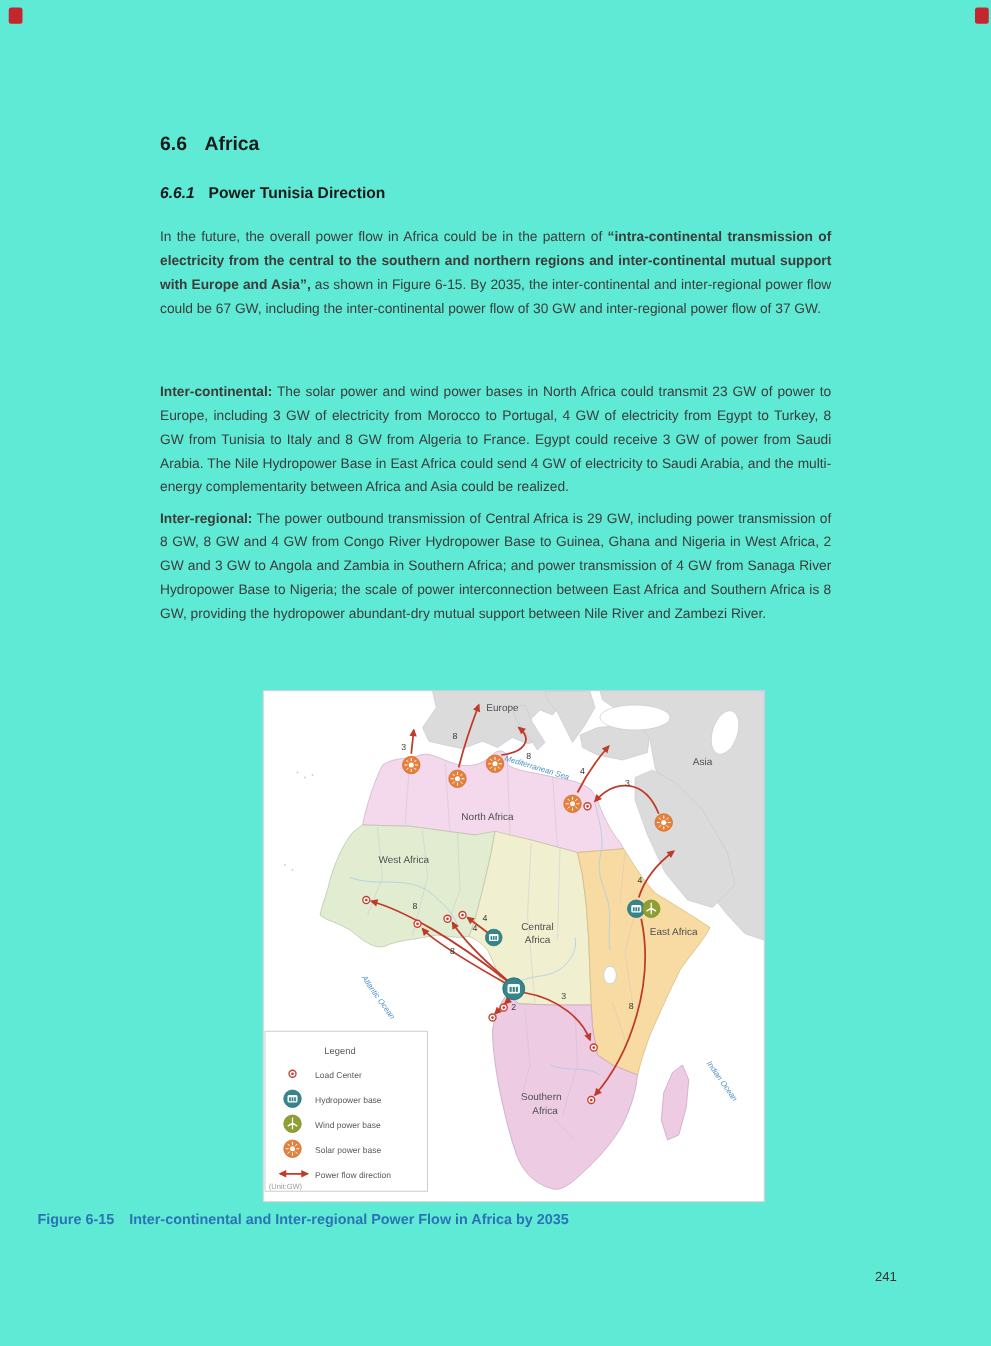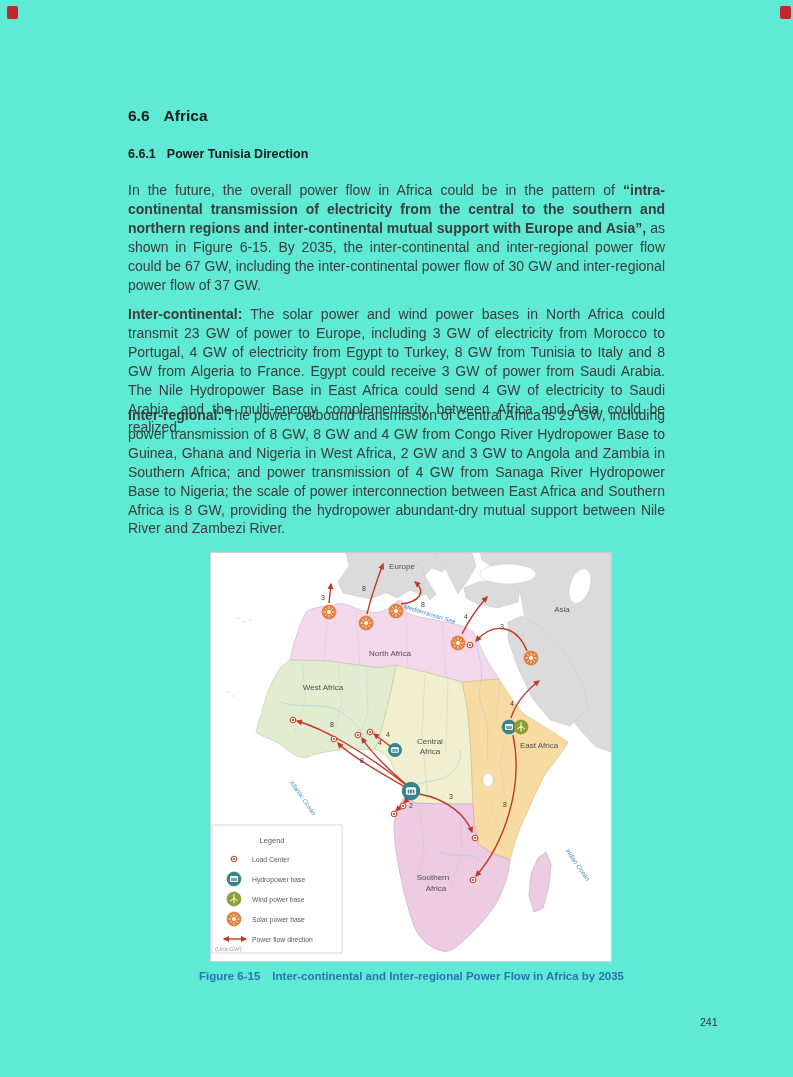--- a/index.html
+++ b/index.html
@@ -6,32 +6,32 @@
   .page{
     position:relative;width:793px;height:1077px;background:#5eead4;
     font-family:"Liberation Sans","DejaVu Sans",sans-serif;color:#3b3b3b;overflow:hidden;
   }
   .corner-mark{position:absolute;width:11px;height:13px;background:#c4262e;border-radius:2px;}
   .mark-left{left:7px;top:6px;}
   .mark-right{left:780px;top:6px;}
   h1.sec{position:absolute;left:128px;top:107px;margin:0;font-size:15.5px;font-weight:bold;color:#1a1a1a;}
   h1.sec .num{margin-right:14px;}
   h2.subsec{position:absolute;left:128px;top:147px;margin:0;font-size:12.5px;font-weight:bold;color:#1a1a1a;}
-  h2.subsec .num{margin-right:11px;}
+  h2.subsec .num{margin-right:11px;font-style:italic;}
   p.body{
     position:absolute;left:128px;width:537px;margin:0;
-    font-size:14px;line-height:18.9px;text-align:justify;color:#3c3c3c;
+    font-size:11px;line-height:18.9px;text-align:justify;color:#3c3c3c;
   }
   .p1{top:181px;}
   .p2{top:305px;}
   .p3{top:406px;}
   .map-wrap{position:absolute;left:210px;top:552px;width:402px;height:350px;}
   .caption{
     position:absolute;left:0;top:970px;width:793px;box-sizing:border-box;padding-left:30px;
-    text-align:center;font-size:11.5px;font-weight:bold;color:#2c73b5;
+    text-align:left;font-size:11.5px;font-weight:bold;color:#2c73b5;
   }
   .caption .cap-label{margin-right:12px;}
   .pagenum{position:absolute;left:700px;top:1016px;width:55px;text-align:left;font-size:10.5px;color:#333;}
   svg text{font-family:"Liberation Sans","DejaVu Sans",sans-serif;}
   .region-lb{font-size:8px;fill:#4f4f4f;}
   .ocean-lb{font-size:6.3px;fill:#4f93c8;font-style:italic;}
   .flow-n{font-size:7px;fill:#3c3c3c;}
   .legend-title{font-size:7.5px;fill:#5a5a5a;}
   .legend-lb{font-size:6.8px;fill:#5a5a5a;}
   .legend-unit{font-size:6px;fill:#9a9a9a;}

